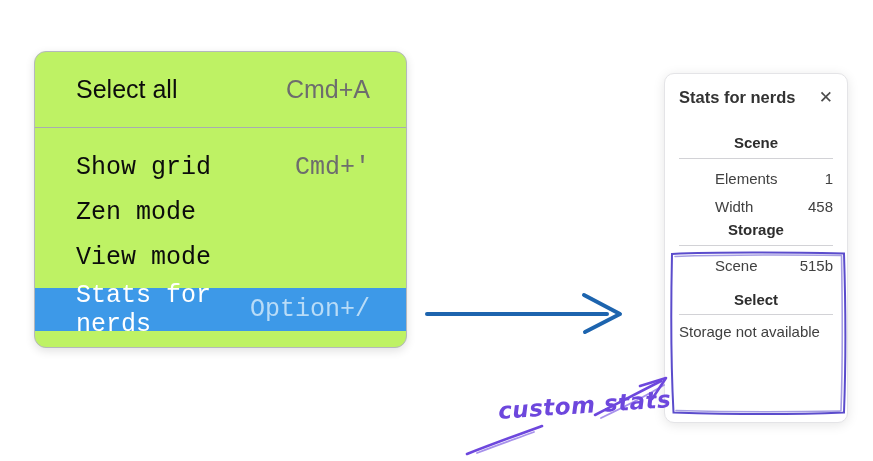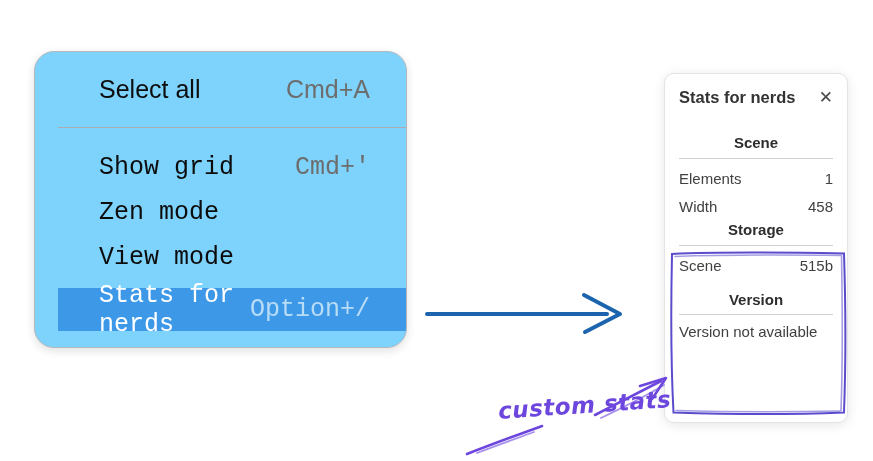--- a/index.html
+++ b/index.html
@@ -4,24 +4,24 @@
 <style>
   html,body{margin:0;padding:0;}
   body{
     width:873px;height:461px;position:relative;overflow:hidden;
     background:#ffffff;font-family:"Liberation Sans",sans-serif;
   }
 
   
   .menu{
     position:absolute;left:34px;top:51px;width:373px;height:297px;
-    box-sizing:border-box;background:#7dd3fc;
-    border:1.5px solid #b4b8bd;border-radius:20px;
+    box-sizing:border-box;background:#bef264;
+    border:1.5px solid #b4b8bd;border-radius:12px;
     box-shadow:0 3px 10px rgba(0,0,0,0.12);
-    font-size:25px;color:#0c0c0c;overflow:hidden;padding-left:23px;
+    font-size:25px;color:#0c0c0c;overflow:hidden;
   }
   .menu-item{
     display:flex;justify-content:space-between;align-items:center;
     height:45px;padding:0 36px 0 41px;
   }
   .menu-item.row-first{height:75px;}
   .menu-sep{border-top:1.5px solid #a8acb2;}
   .menu-group2{padding-top:17px;font-family:Liberation Mono, monospace;}
   .mi-shortcut{color:#6d6d6d;text-align:right;}
   .menu-item.highlight{
@@ -39,21 +39,21 @@
   }
   .sp-head{display:flex;justify-content:space-between;align-items:center;height:22px;}
   .sp-title{font-weight:bold;font-size:16.5px;color:#333333;}
   .sp-close{font-size:17px;color:#4c4c4c;line-height:1;cursor:pointer;font-weight:400;}
   .sp-section-h{text-align:center;font-weight:bold;color:#2d2d2d;height:20px;line-height:20px;}
   .mt-scene{margin-top:25px;}
   .mt-storage{}
   .mt-version{margin-top:11px;}
   .sp-rule{border:none;border-top:1px solid #d2d2d6;margin:5px 0 0 0;}
   .rule-version{margin-top:4px;}
-  .sp-rows{margin-top:5px;}
+  .sp-rows{margin-top:5px;margin-left:36px;}
   .sp-row{display:flex;justify-content:space-between;align-items:center;height:28px;}
   .sp-note{margin-top:6px;height:22px;line-height:22px;color:#3f3f3f;}
 
   
   .overlay{position:absolute;left:0;top:0;pointer-events:none;}
   .custom-stats{
     position:absolute;left:498px;top:392px;
     font-family:"DejaVu Sans",sans-serif;font-style:italic;font-weight:bold;
     font-size:23px;letter-spacing:0.5px;color:#6d47dd;
     transform:rotate(-4deg);white-space:nowrap;
@@ -107,23 +107,23 @@
 
   <div class="sp-section-h mt-storage">Storage</div>
   <hr class="sp-rule">
   <div class="sp-rows">
     <div class="sp-row">
       <span>Scene</span>
       <span>515b</span>
     </div>
   </div>
 
-  <div class="sp-section-h mt-version">Version</div>
+  <div class="sp-section-h mt-version">Select</div>
   <hr class="sp-rule rule-version">
-  <div class="sp-note">Version not available</div>
+  <div class="sp-note">Storage not available</div>
 </div>
 
 <svg class="overlay" width="873" height="461" viewBox="0 0 873 461">
 
   <g stroke="#1d64ae" stroke-width="4" fill="none" stroke-linecap="round" stroke-linejoin="round">
     <path d="M427 314 L607 314"></path>
     <path d="M584 295 L620 314 L585 332"></path>
   </g>
 
   <g stroke="#5b4ccc" fill="none" stroke-linecap="round">

